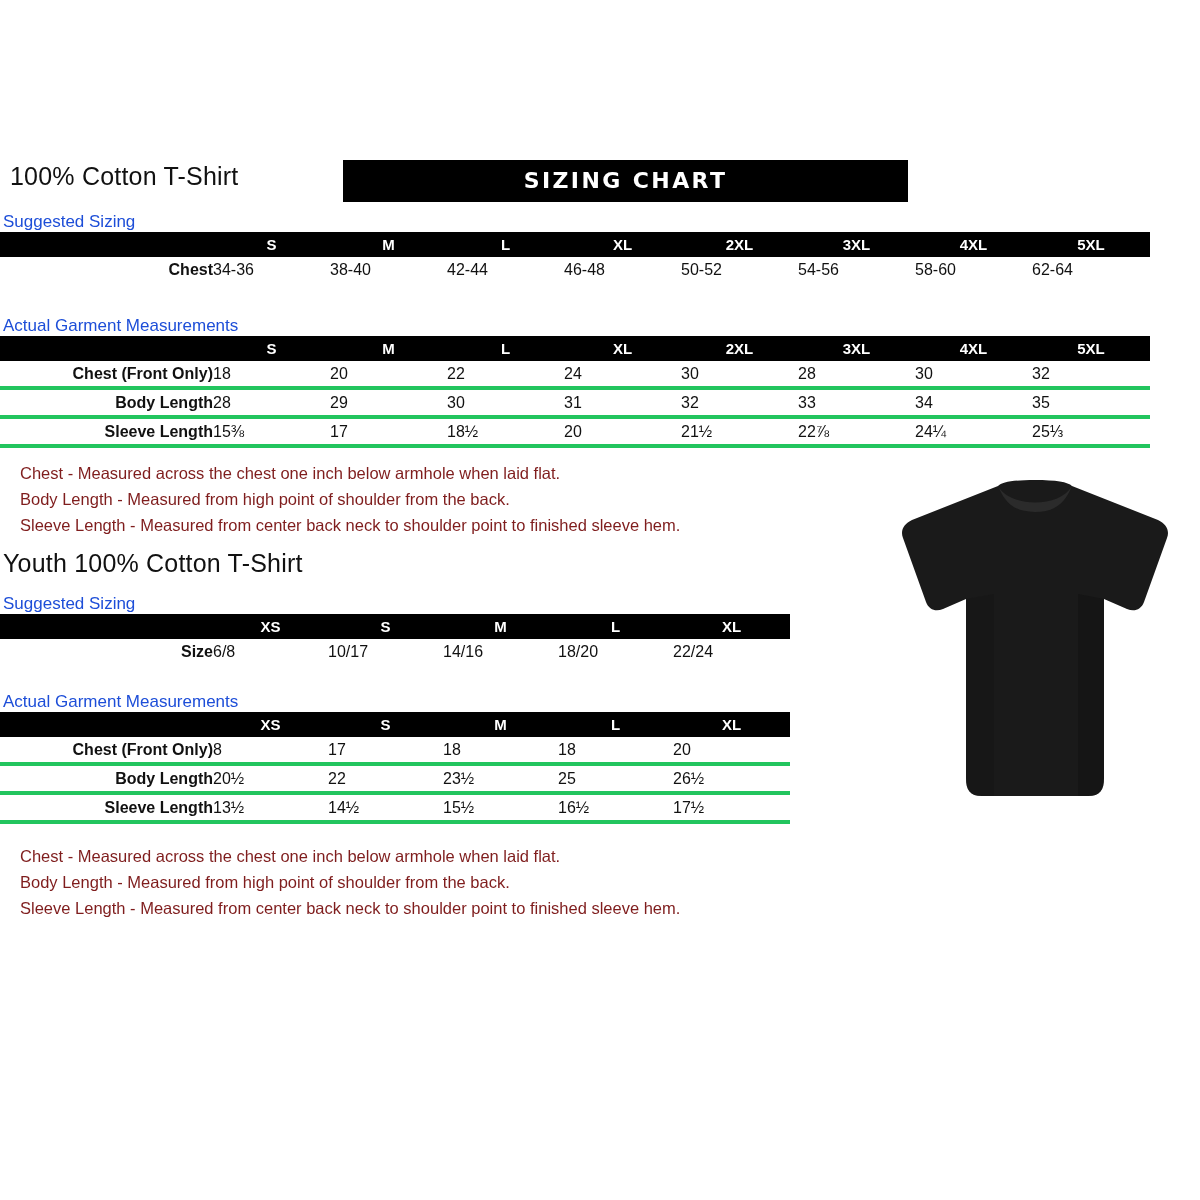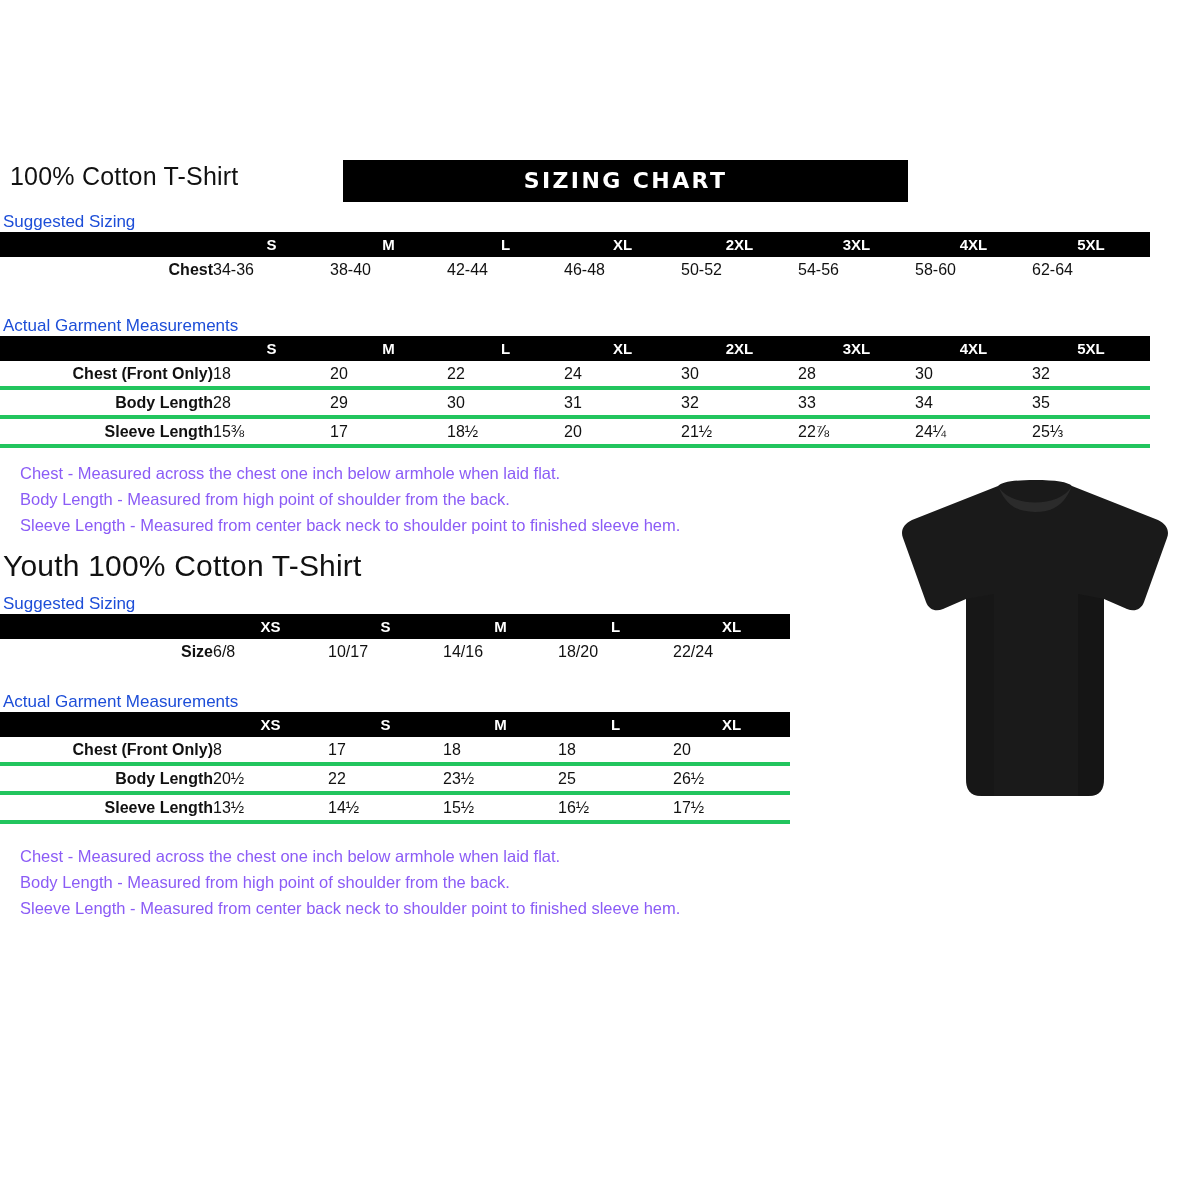--- a/index.html
+++ b/index.html
@@ -118,31 +118,31 @@
   #cap-adult-suggested { left: 3px; top: 212px; }
   #cap-adult-actual    { left: 3px; top: 316px; }
   #cap-youth-suggested { left: 3px; top: 594px; }
   #cap-youth-actual    { left: 3px; top: 692px; }
 
   
   .notes {
     position: absolute;
     font-size: 16.5px;
     line-height: 26px;
-    color: #8b5cf6;
+    color: #7f1d1d;
     white-space: nowrap;
   }
   #notes-adult { left: 20px; top: 460px; }
   #notes-youth { left: 20px; top: 843px; }
 
   .youth-title {
     position: absolute;
     left: 3px;
     top: 549px;
-    font-size: 30px;
+    font-size: 25px;
     font-weight: 400;
     letter-spacing: 0.2px;
     color: #111;
     white-space: nowrap;
   }
 
   
   .shirt {
     position: absolute;
     left: 890px;

